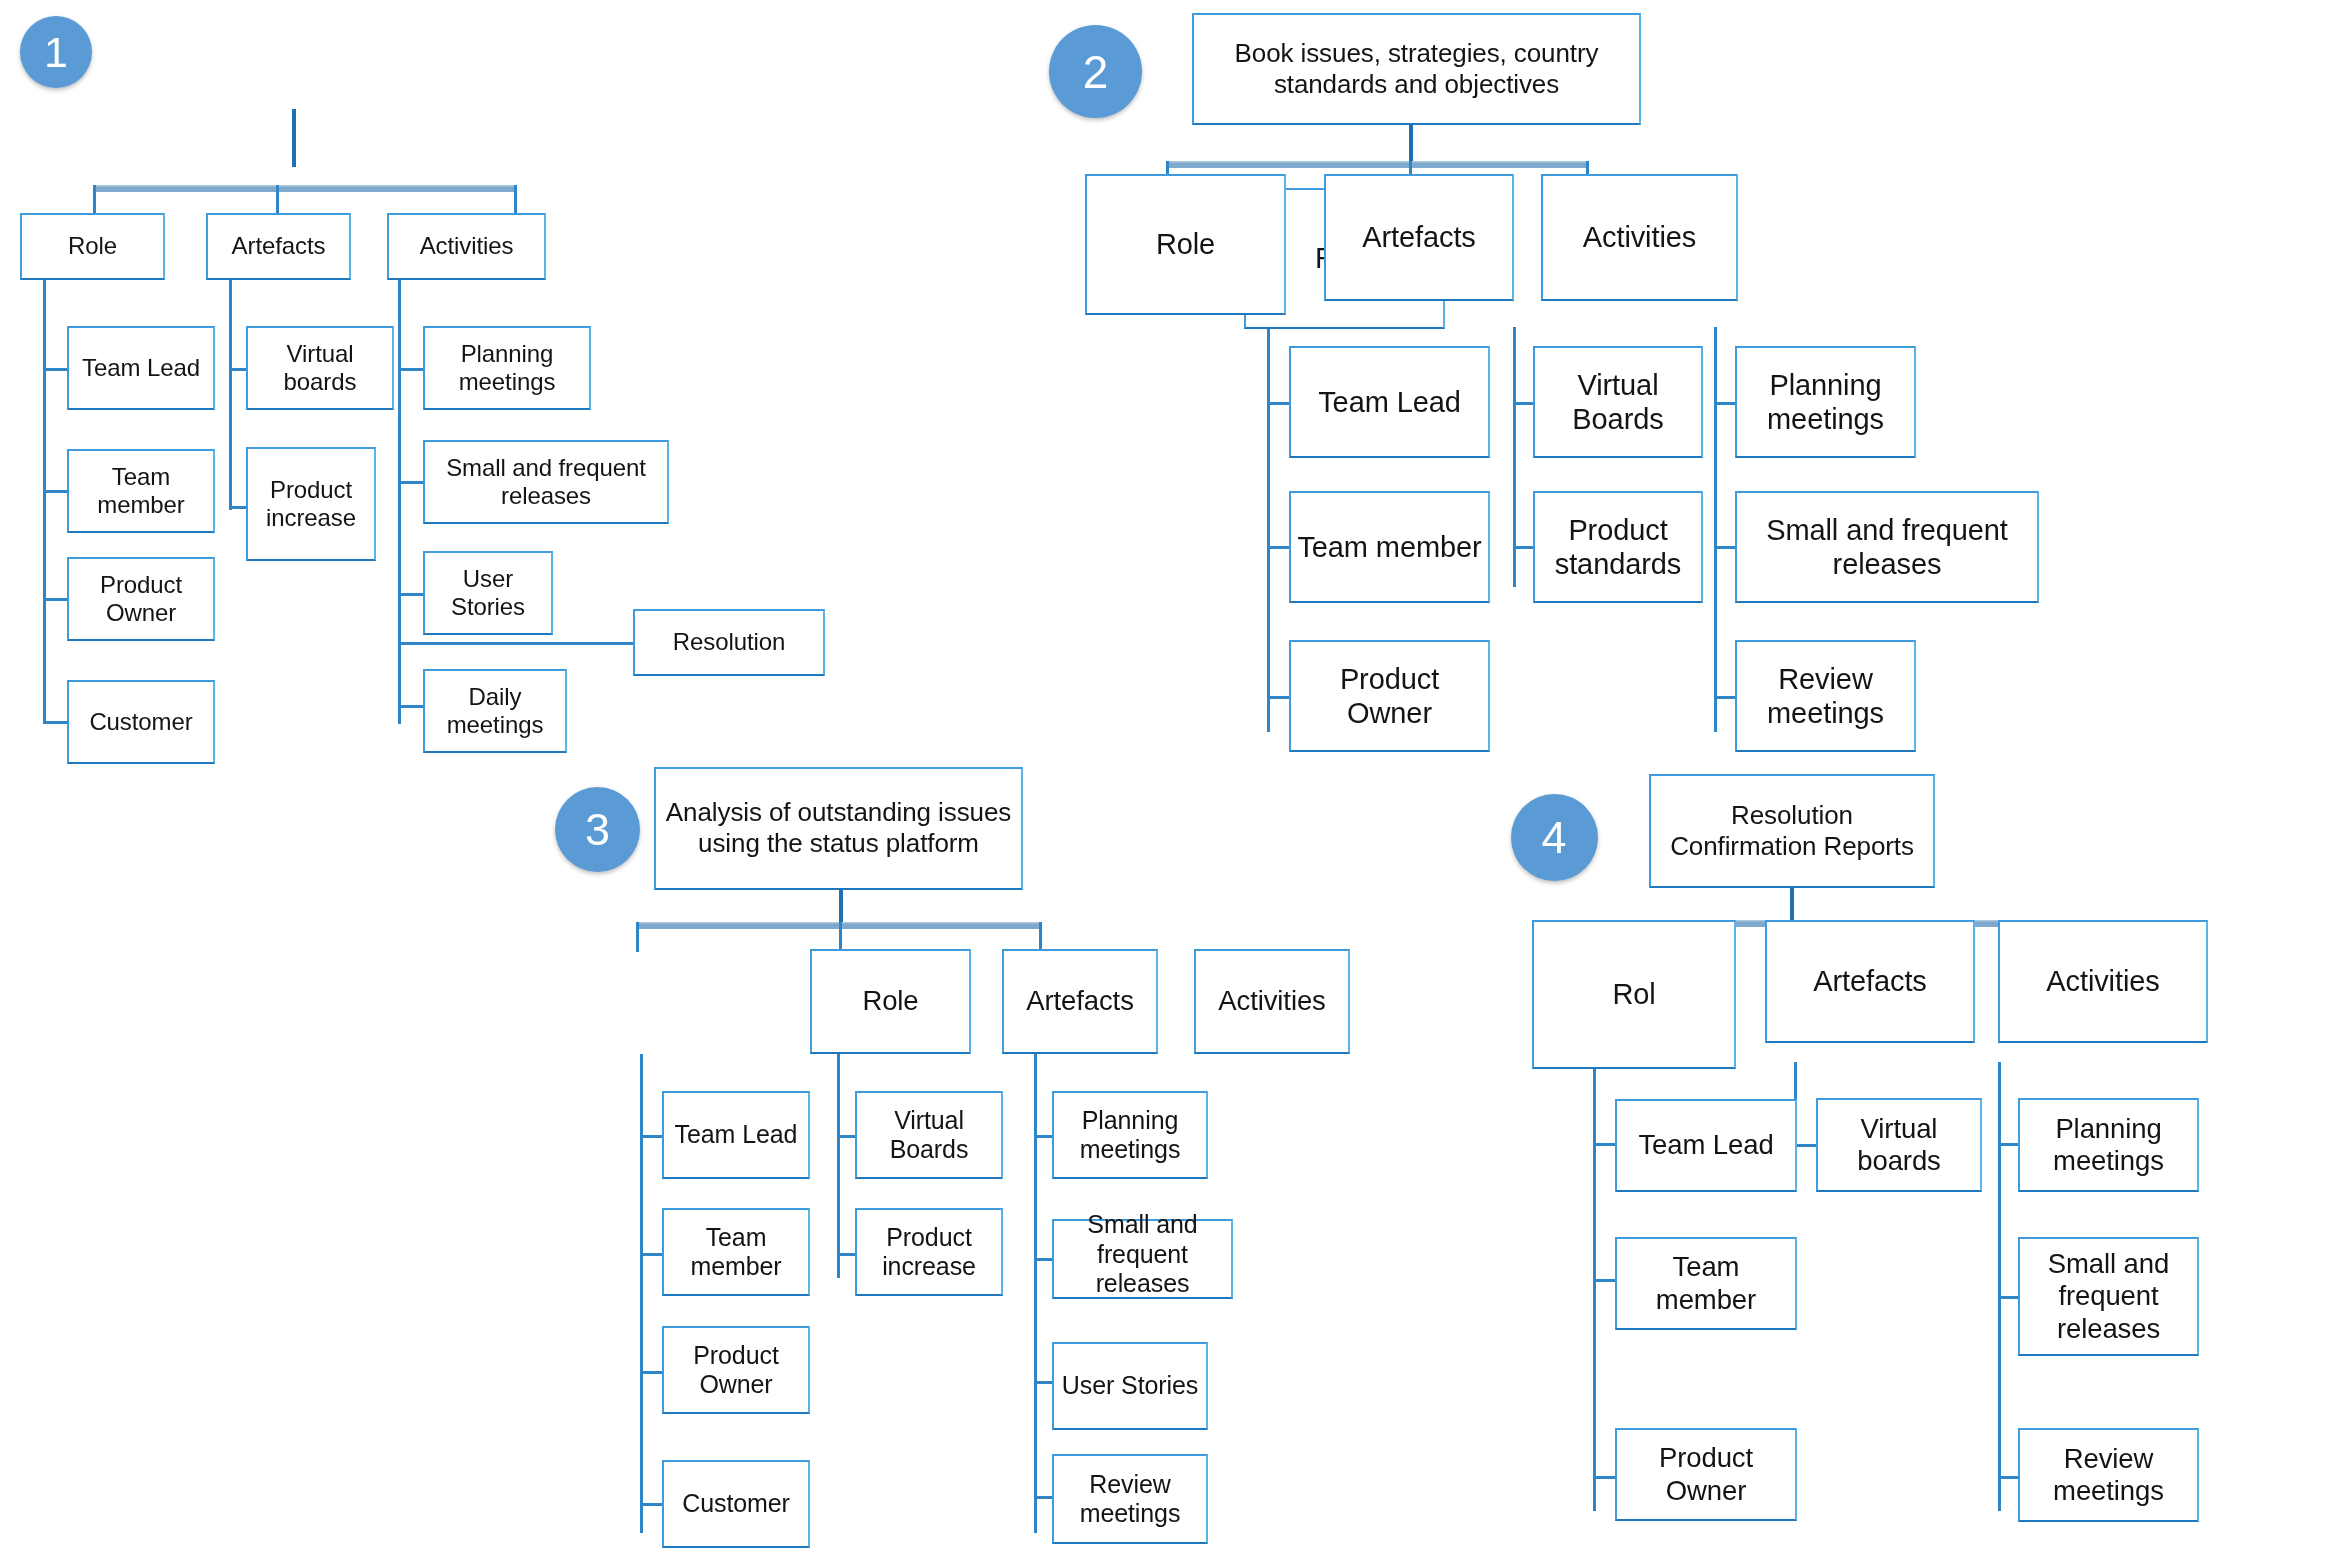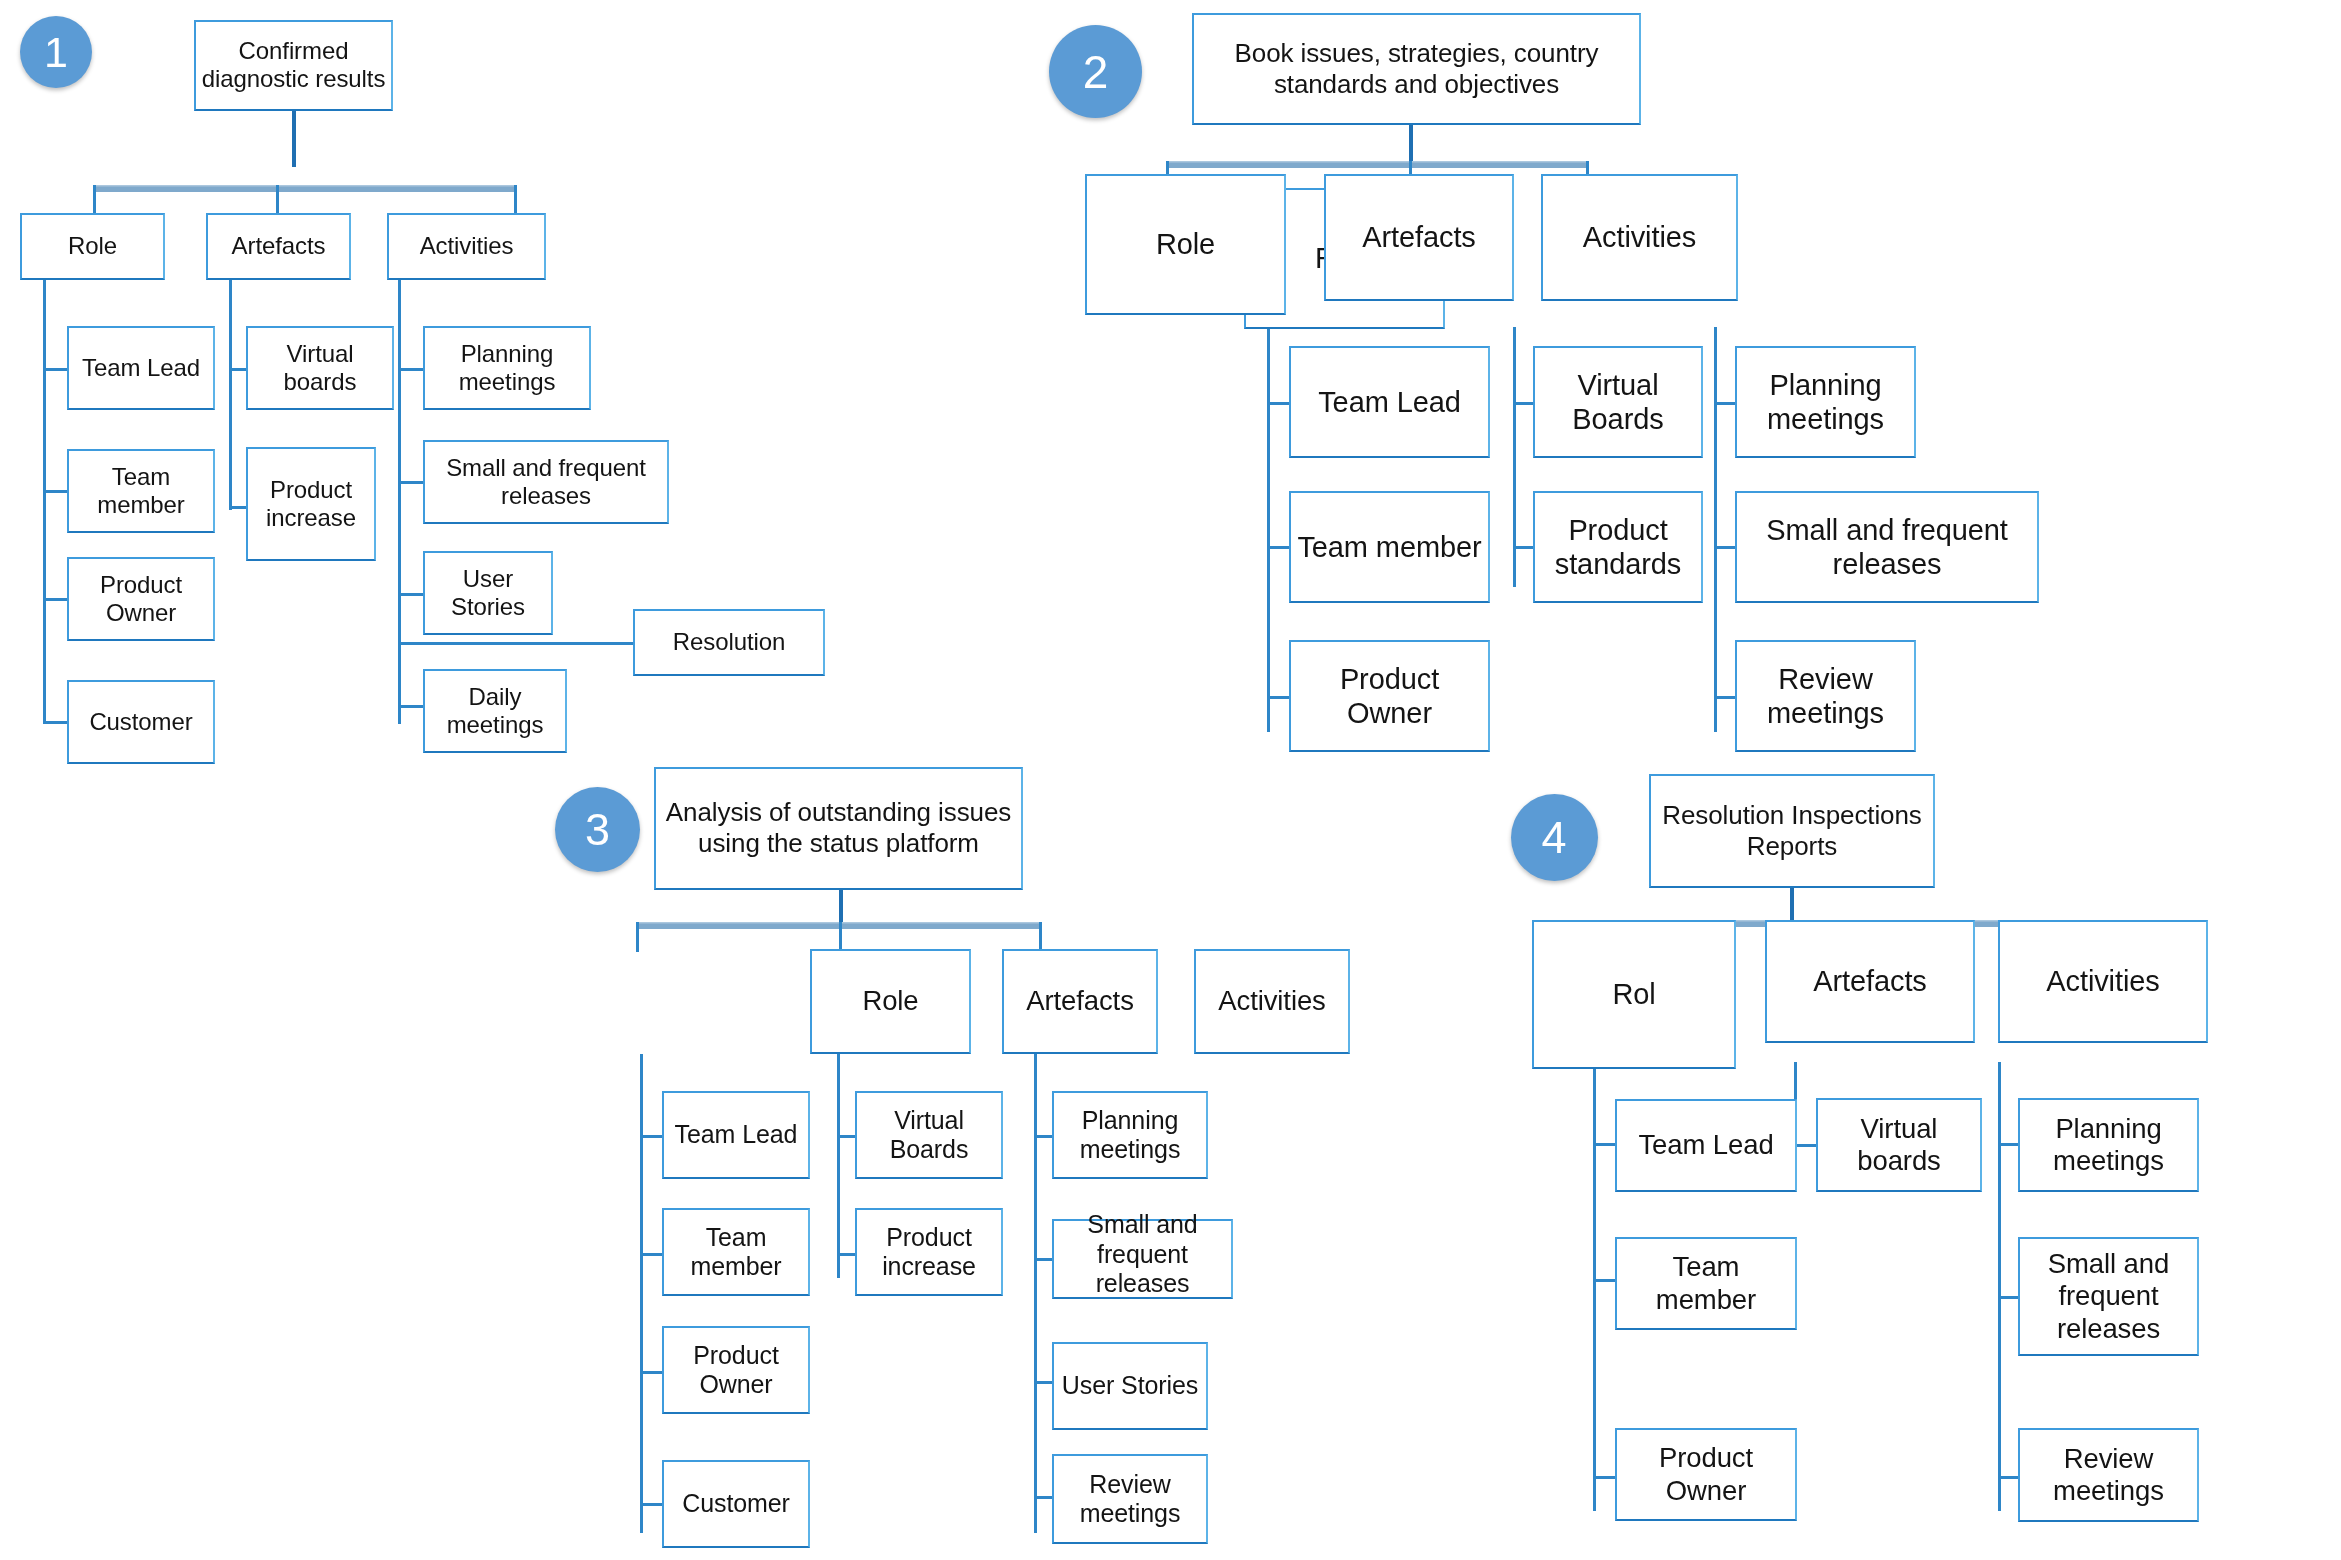--- a/index.html
+++ b/index.html
@@ -59,23 +59,20 @@
 <body>
 
 <div id="canvas">
 
   <div class="panel" style="left:0;top:0;width:854px;height:745px;">
 
     <div class="badge" style="left:20px;top:16px;width:72px;height:72px;font-size:43px;">
       <span>1</span>
     </div>
 
-    <div class="node" style="left:194px;top:19.5px;width:199px;height:91px;font-size:24px;">
-      <span>Confirmed diagnostic results</span>
-    </div>
 
     <div class="vline dark" style="left:292px;top:109px;width:4.3px;height:58px;"></div>
     <div class="bus" style="left:93px;top:185px;width:424px;"></div>
     <div class="vline" style="left:93px;top:185px;height:30px;"></div>
     <div class="vline" style="left:276px;top:185px;height:30px;"></div>
     <div class="vline" style="left:514px;top:185px;height:30px;"></div>
 
     <div class="node" style="left:20px;top:213px;width:145px;height:67px;font-size:24px;">
       <span>Role</span>
     </div>
@@ -288,21 +285,21 @@
     <span>Activities</span>
     </div>
 
   <div class="panel" style="left:1483px;top:752px;width:861px;height:808px;">
 
     <div class="badge" style="left:27.5px;top:42px;width:87px;height:87px;font-size:45px;">
       <span>4</span>
     </div>
 
     <div class="node" style="left:166px;top:22px;width:286px;height:114px;font-size:26px;">
-      <span>Resolution Inspections Reports</span>
+      <span>Resolution Confirmation Reports</span>
     </div>
 
     <div class="vline dark" style="left:307px;top:134px;width:4.3px;height:36px;"></div>
     <div class="bus" style="left:109px;top:168px;width:414px;"></div>
     <div class="vline" style="left:109px;top:168px;height:32px;"></div>
     <div class="vline" style="left:307px;top:168px;height:32px;"></div>
     <div class="vline" style="left:519px;top:168px;height:32px;"></div>
 
     <div class="vline" style="left:110px;top:310px;height:449px;"></div>
     <div class="hline" style="left:110px;top:391px;width:27.5px;"></div>

